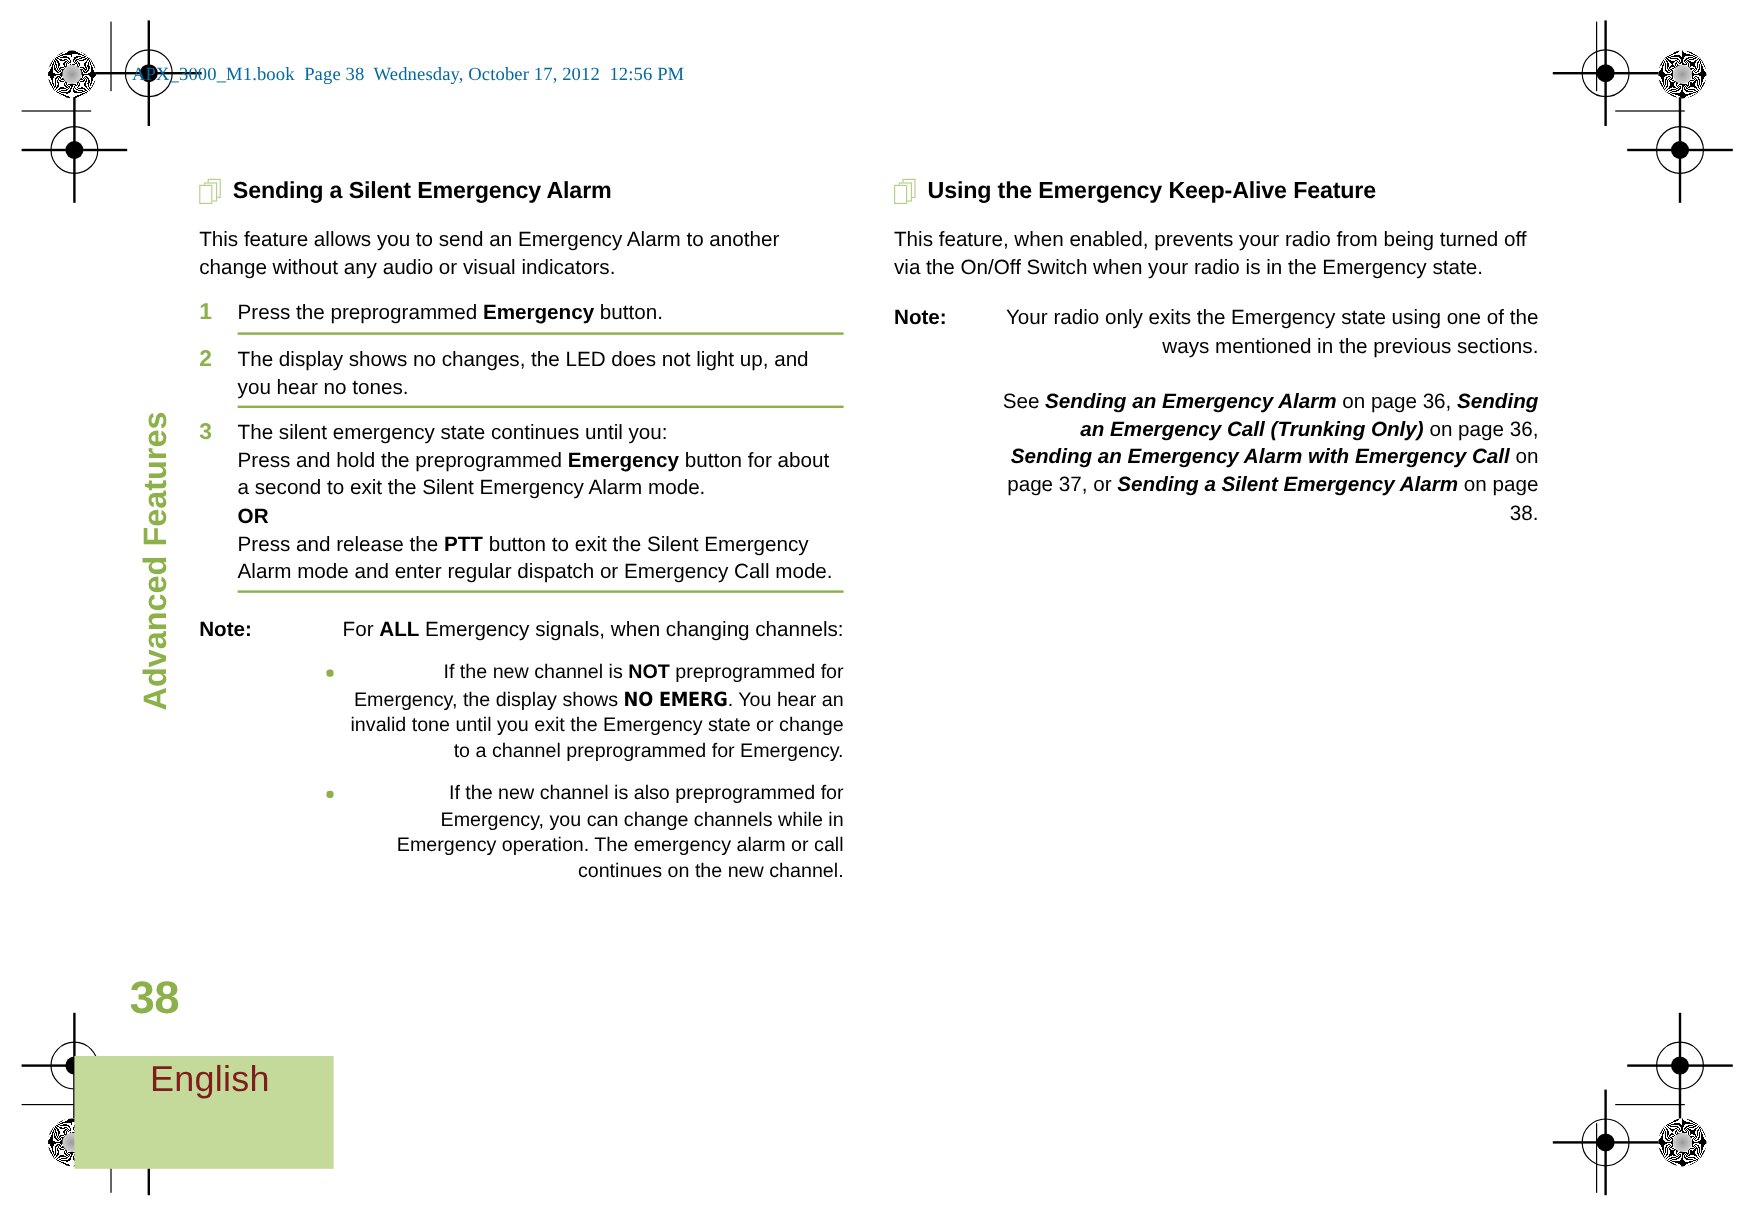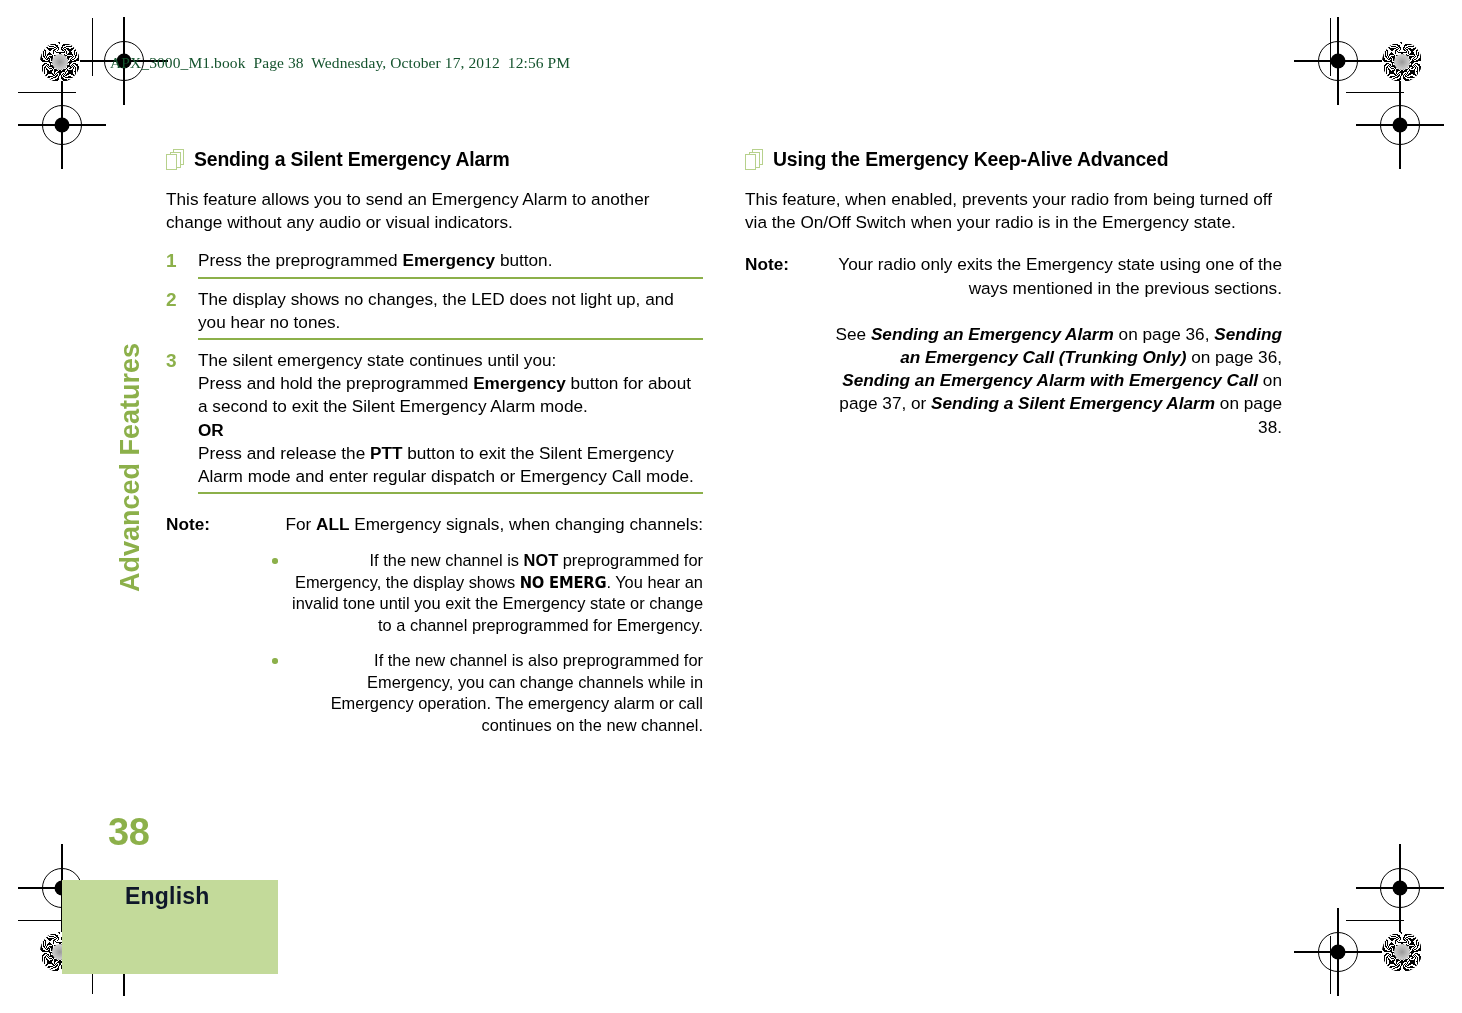--- a/index.html
+++ b/index.html
@@ -58,21 +58,21 @@
   .pline.v { width: 1.4px; }
 
   
   .slug {
     position: absolute;
     left: 110px; top: 54px;
     font-family: "Liberation Serif", serif;
     font-size: 15.5px;
     letter-spacing: 0.1px;
     white-space: pre;
-    color: #14532d;
+    color: #0369a1;
   }
 
   
   .chapter-tab {
     position: absolute;
     left: -30px;
     top: 452px;
     width: 320px;
     transform: rotate(-90deg);
     transform-origin: center center;
@@ -95,23 +95,23 @@
   }
   .lang-band {
     position: absolute;
     left: 62px; top: 880px;
     width: 216px; height: 94px;
     background: #C3DA9A;
   }
   .lang-label {
     position: absolute;
     left: 125px; top: 883px;
-    font-size: 23px;
-    font-weight: bold;
-    color: #0f172a;
+    font-size: 30px;
+    font-weight: normal;
+    color: #7f1d1d;
     letter-spacing: 0.2px;
   }
 
   
   .col {
     position: absolute;
     top: 148px;
     width: 537px;
     font-size: 17.2px;
     line-height: 23.2px;
@@ -327,21 +327,21 @@
   </div>
 </div>
 
 <div class="col col-right">
   <h2 class="section-head">
     <span class="pages-icon">
         <i></i>
         <i></i>
         <i></i>
       </span>
-    <span>Using the Emergency Keep-Alive Advanced</span>
+    <span>Using the Emergency Keep-Alive Feature</span>
   </h2>
 
   <p class="body-text">This feature, when enabled, prevents your radio from being turned off via the On/Off Switch when your radio is in the Emergency state.</p>
 
   <div class="note">
     <span class="note-label">Note:</span>
     <div class="note-body" id="right-note-body"><span>Your radio only exits the Emergency state using one of the ways mentioned in the previous sections.</span><span class="spacer"></span><span>See </span><em class="xref">Sending an Emergency Alarm</em><span> on page 36, </span><em class="xref">Sending an Emergency Call (Trunking Only)</em><span> on page 36, </span><em class="xref">Sending an Emergency Alarm with Emergency Call</em><span> on page 37, or </span><em class="xref">Sending a Silent Emergency Alarm</em><span> on page 38.</span></div>
   </div>
 </div>
 

